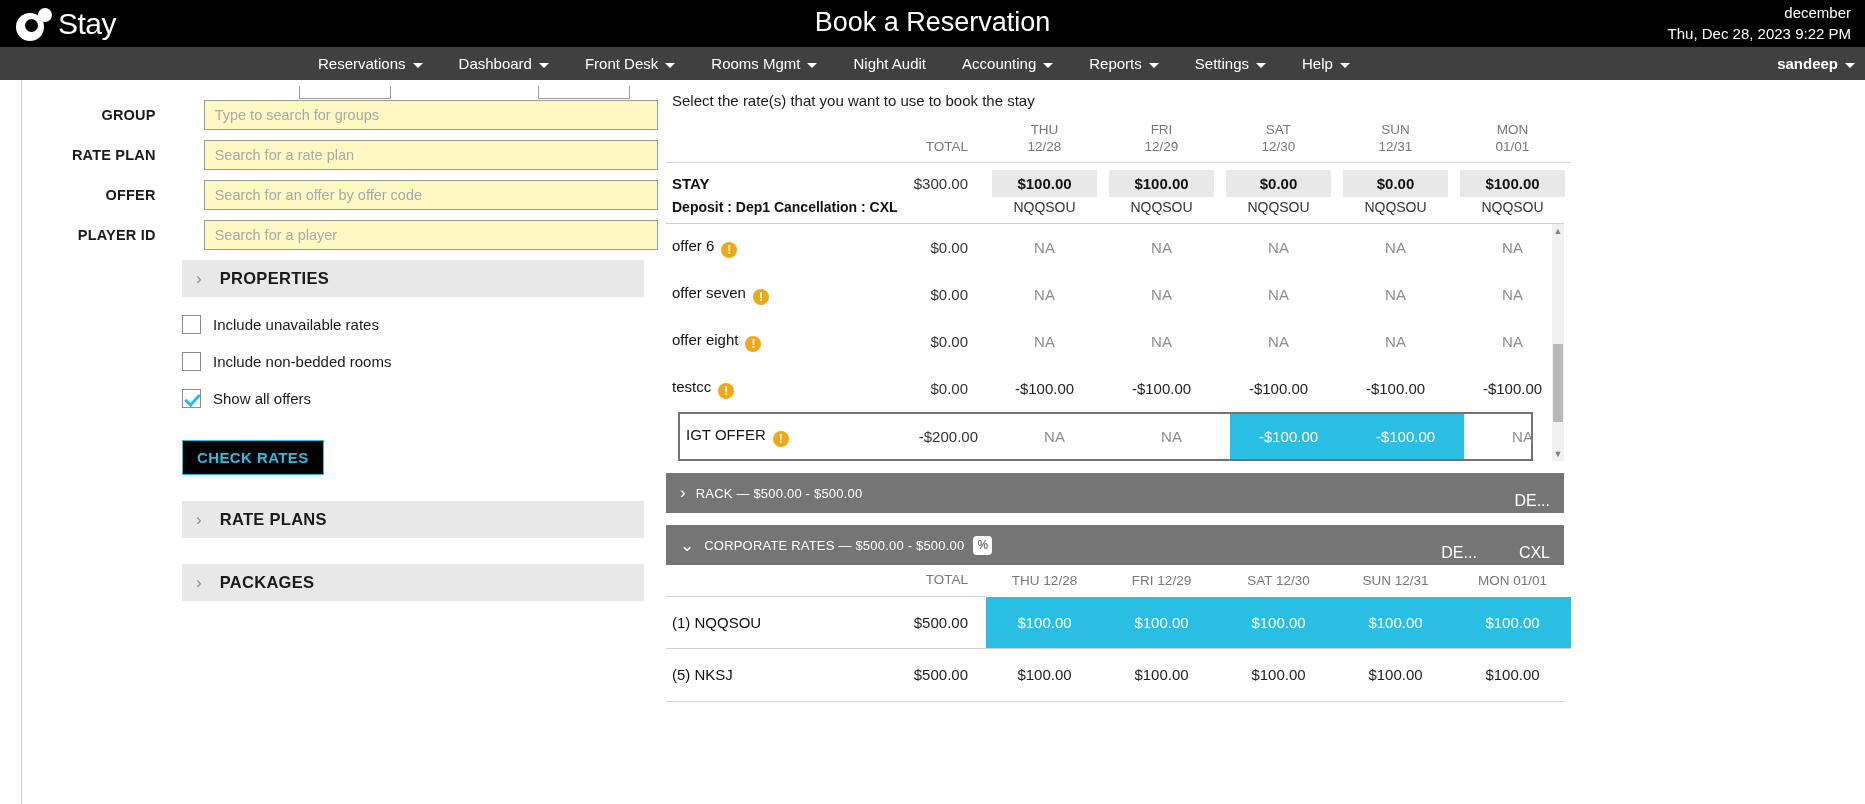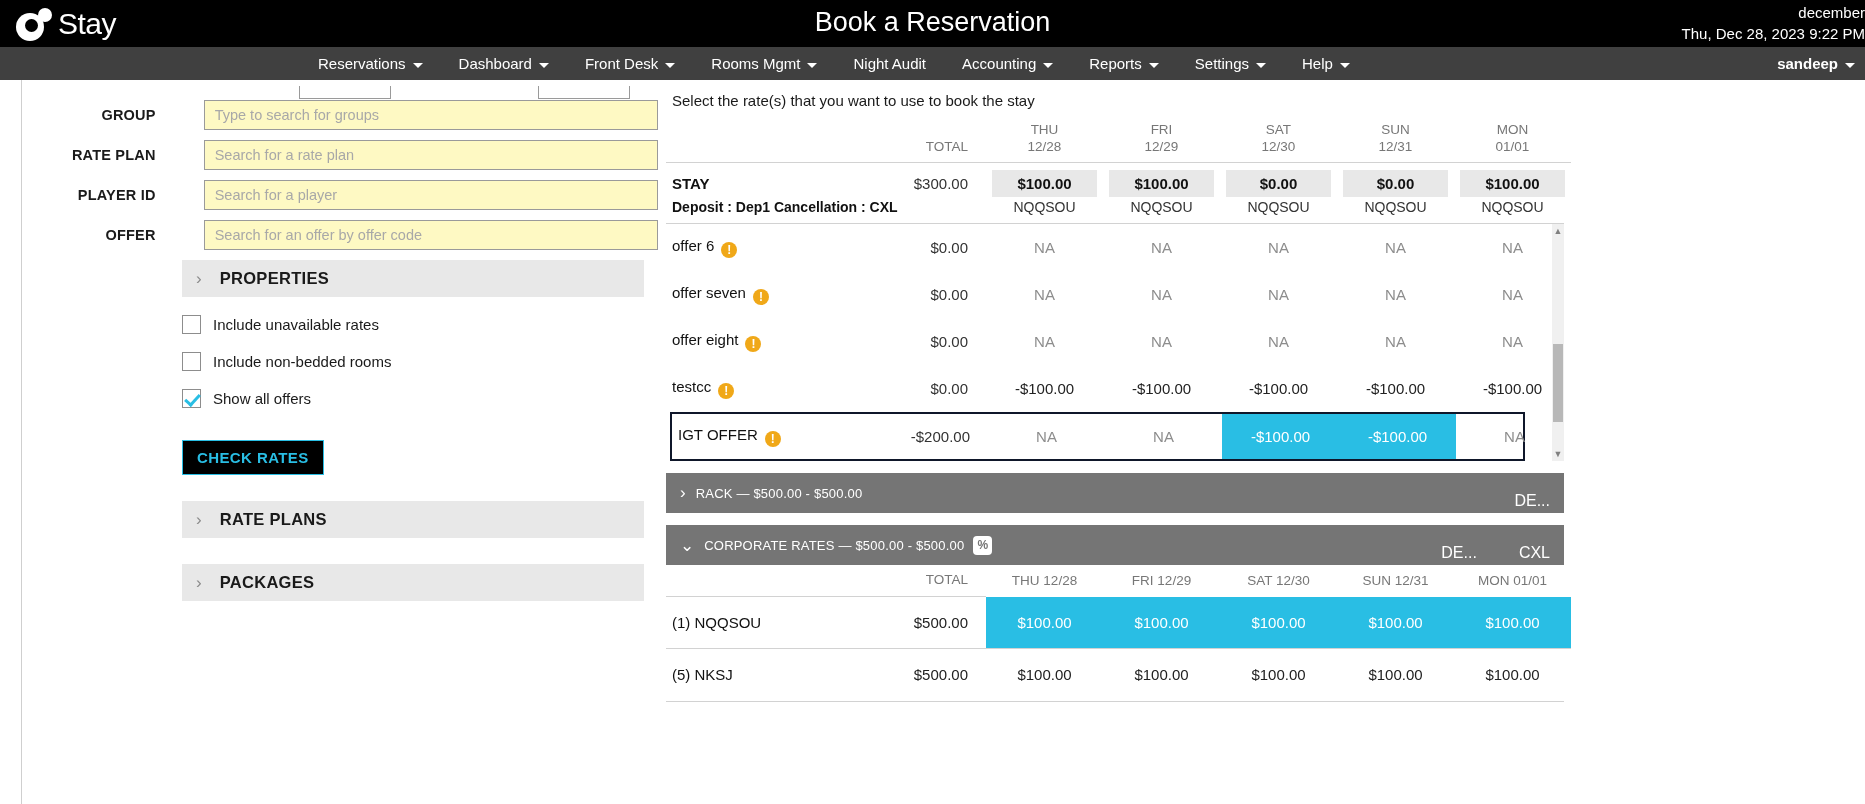--- a/index.html
+++ b/index.html
@@ -41,21 +41,21 @@
   }
   .logo-text {
     font-size: 30px; letter-spacing: -0.5px; color: #ffffff;
     margin-left: 0px;
   }
   .page-title {
     position: absolute; left: 0; right: 0; top: 7px;
     text-align: center; font-size: 27px; color: #ffffff;
   }
   .topright {
-    position: absolute; right: 0px; top: 2px;
+    position: absolute; right: 14px; top: 2px;
     text-align: right; line-height: 21px; margin-left: 43px;
   }
   .topright .env { font-size: 15px; color: #ffffff; display:block; }
   .topright .dt  { font-size: 15px; color: #ffffff; display:block; white-space: nowrap; }
 
   
   .navbar {
     position: relative;
     height: 33px;
     background: #404040;
@@ -236,22 +236,22 @@
     display: inline-block; width: 16px; height: 16px; border-radius: 50%;
     background: #f0a818; color: #ffffff; font-size: 12px; font-weight: bold;
     text-align: center; line-height: 16px; margin-left: 7px;
     vertical-align: -3px;
   }
   .na { text-align: center; color: #8d8d8d; font-size: 15px; }
   .val { text-align: center; color: #222; font-size: 15px; }
 
   
   .igt-wrap {
-    position: relative; width: 855px; margin-left: 4px;
-    border: 2px solid #0f172a; background: #fff;
+    position: relative; width: 855px; margin-left: 12px;
+    border: 2px solid #737373; background: #fff;
   }
   .igt-table { border-collapse: collapse; width: 100%; table-layout: fixed; }
   .igt-table col.c-name  { width: 204px; }
   .igt-table col.c-total { width: 112px; }
   .igt-table col.c-day   { width: 117px; }
   .igt-table td { font-size: 15px; padding: 8px 0; }
   .sel-cell {
     background: #29bee4; color: #ffffff; text-align: center;
     font-weight: normal; font-size: 15px; padding: 14px 0 !important;
   }
@@ -375,27 +375,27 @@
       <input class="form-input" type="text" placeholder="Type to search for groups" style="">
     </div>
 
 
     <div class="form-row">
       <div class="form-label">RATE PLAN</div>
       <input class="form-input" type="text" placeholder="Search for a rate plan" style="">
     </div>
 
     <div class="form-row">
+      <div class="form-label">OFFER</div>
+      <input class="form-input" type="text" placeholder="Search for an offer by offer code" style="">
+    </div>
+
+    <div class="form-row">
       <div class="form-label">PLAYER ID</div>
       <input class="form-input" type="text" placeholder="Search for a player" style="">
-    </div>
-
-    <div class="form-row">
-      <div class="form-label">OFFER</div>
-      <input class="form-input" type="text" placeholder="Search for an offer by offer code" style="">
     </div>
 
     <div class="accordion-bar">
       <span class="chev">›</span>
       <span class="accordion-title">PROPERTIES</span>
     </div>
 
     <div class="check-row">
       <span class="cbox"></span>
       <span class="check-label">Include unavailable rates</span>

